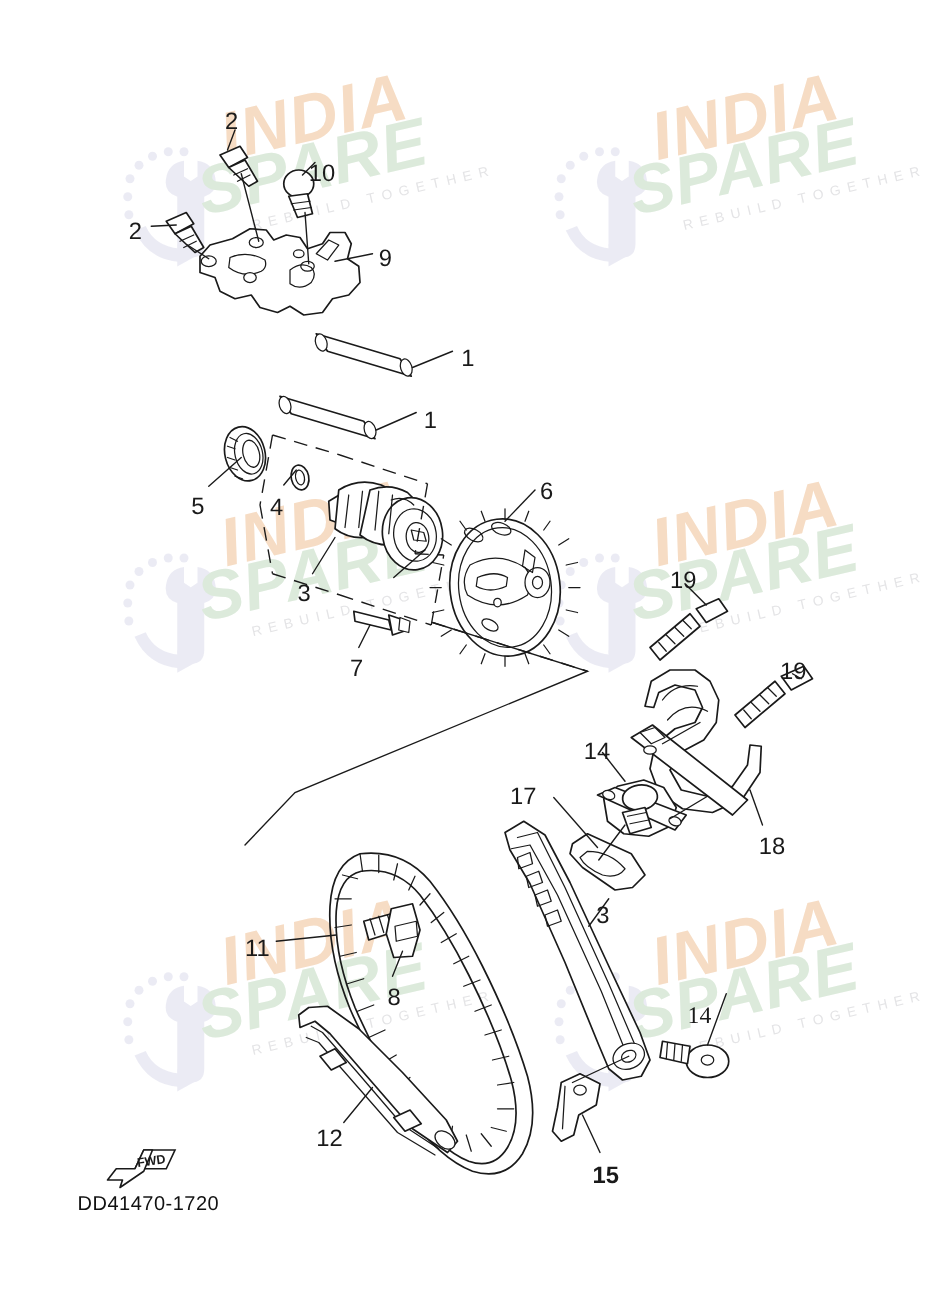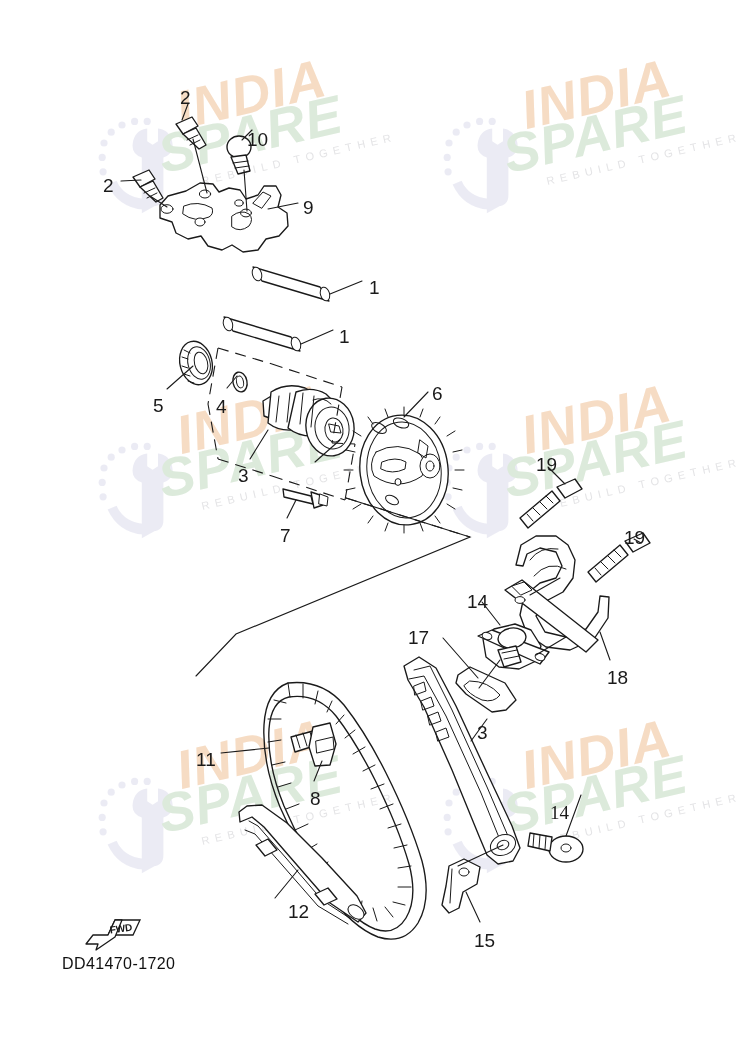--- a/index.html
+++ b/index.html
@@ -442,22 +442,22 @@
       <div class="callout" style="left: 536px; top: 455px;">19</div>
       <div class="callout" style="left: 280px; top: 526px;">7</div>
       <div class="callout" style="left: 624px; top: 528px;">19</div>
       <div class="callout" style="left: 467px; top: 592px;">14</div>
       <div class="callout" style="left: 408px; top: 628px;">17</div>
       <div class="callout" style="left: 607px; top: 668px;">18</div>
       <div class="callout" style="left: 477px; top: 723px;">3</div>
       <div class="callout" style="left: 196px; top: 750px;">11</div>
       <div class="callout" style="left: 310px; top: 789px;">8</div>
       <div class="callout" style="left: 550px; top: 803px; font-family: Liberation Serif, serif;">14</div>
-      <div class="callout" style="left: 253px; top: 902px; margin-left: 35px;">12</div>
-      <div class="callout" style="left: 474px; top: 931px;">15</div>
+      <div class="callout" style="left: 253px; top: 902px;">12</div>
+      <div class="callout" style="left: 474px; top: 931px; font-weight: bold;">15</div>
     </div>
 
   <div id="footer">
     <svg id="fwdmark" viewBox="0 0 72 36">
       <path d="M41 3 L66 3 L59 18 L34 18 Z" fill="#fff" stroke="#1a1a1a" stroke-width="1.3"></path>
       <path d="M41 3 L34 18 L19 18 L12 27 L24 27 L22 33 L41 20 L48 3 Z" fill="#fff" stroke="#1a1a1a" stroke-width="1.3" stroke-linejoin="round"></path>
       <text x="47" y="15" font-family="Liberation Sans, sans-serif" font-size="10" font-weight="bold" fill="#1a1a1a" text-anchor="middle" transform="rotate(-8 47 12)">FWD</text>
     </svg>
     <div id="partno">DD41470-1720</div>
   </div>

